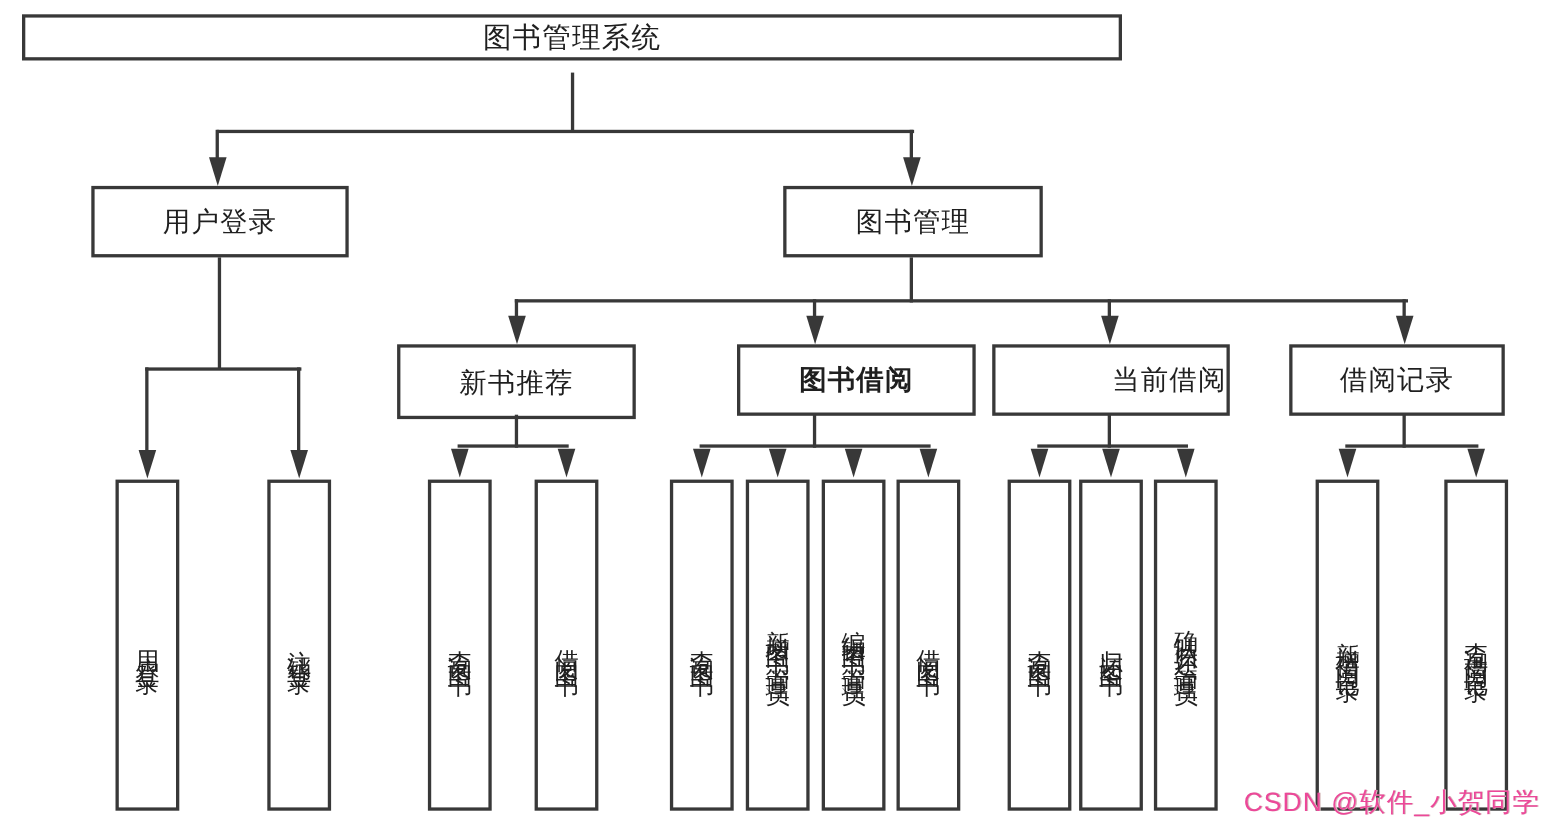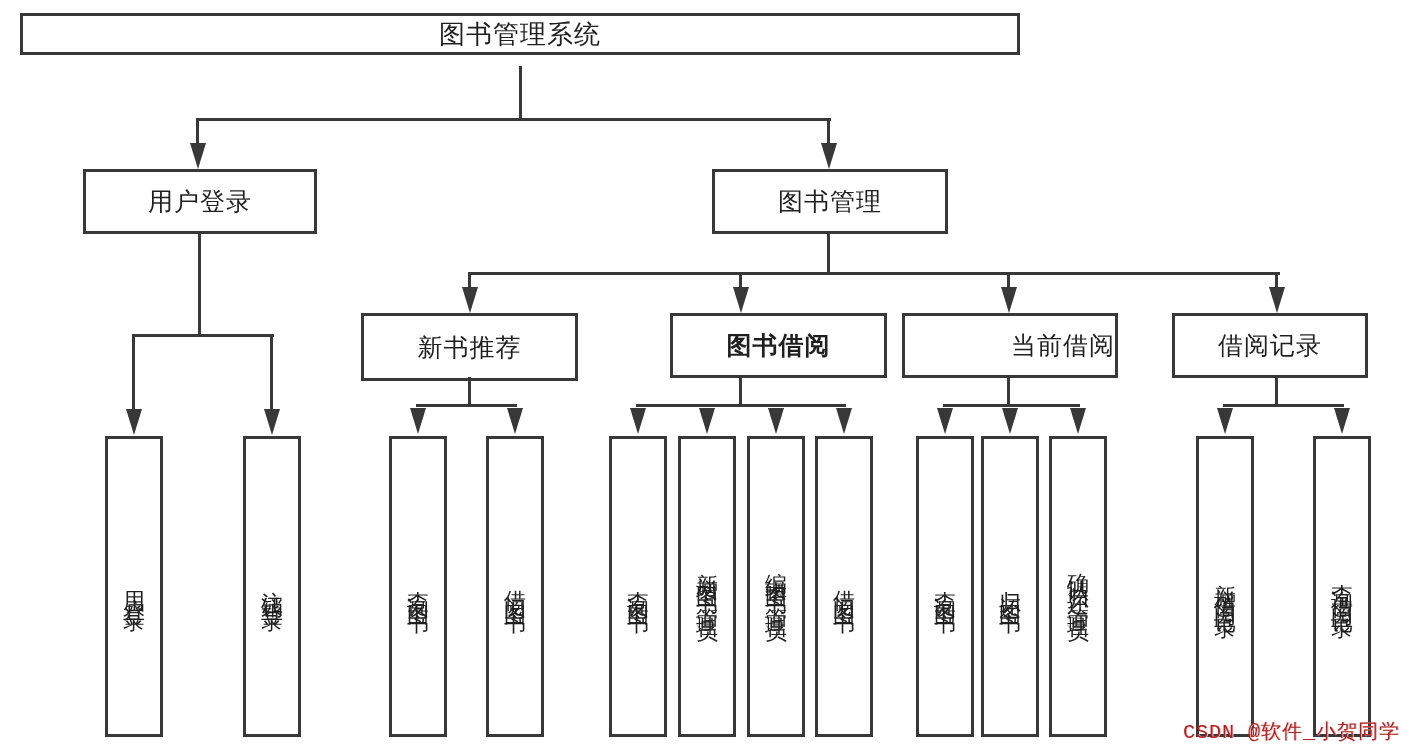--- a/index.html
+++ b/index.html
@@ -40,26 +40,25 @@
     position: absolute;
     width: 0; height: 0;
     border-left: 8px solid transparent;
     border-right: 8px solid transparent;
     border-top: 26px solid #383838;
   }
   .watermark {
     position: absolute;
     right: 5px;
     bottom: 2px;
-    font-size: 20px;
-    color: #b91c1c;
+    font-size: 24px;
+    color: #ec4899;
     letter-spacing: 1px;
     white-space: nowrap;
     text-shadow: 1px 0 0 #d8c0c0;
-    font-family: Liberation Mono, monospace;
   }
 </style>
 </head>
 <body>
 
 <div id="stage">
 
   <div class="box root" style="left:20px; top:13px; width:1000px; height:42px;">
     <span class="label-h">图书管理系统</span>
   </div>

